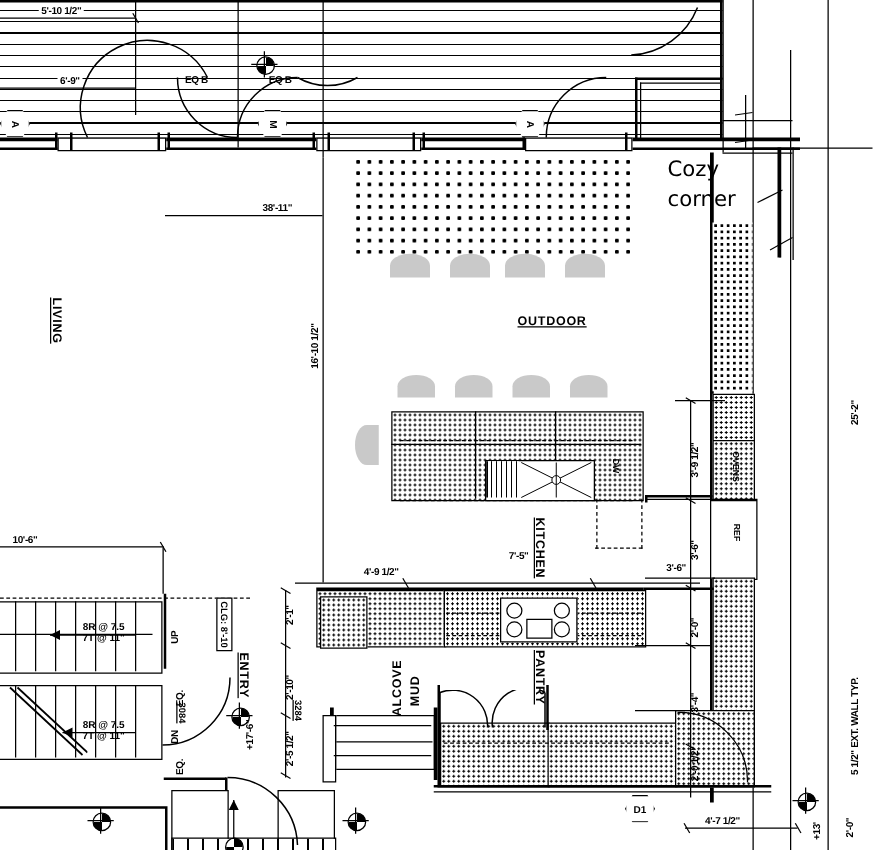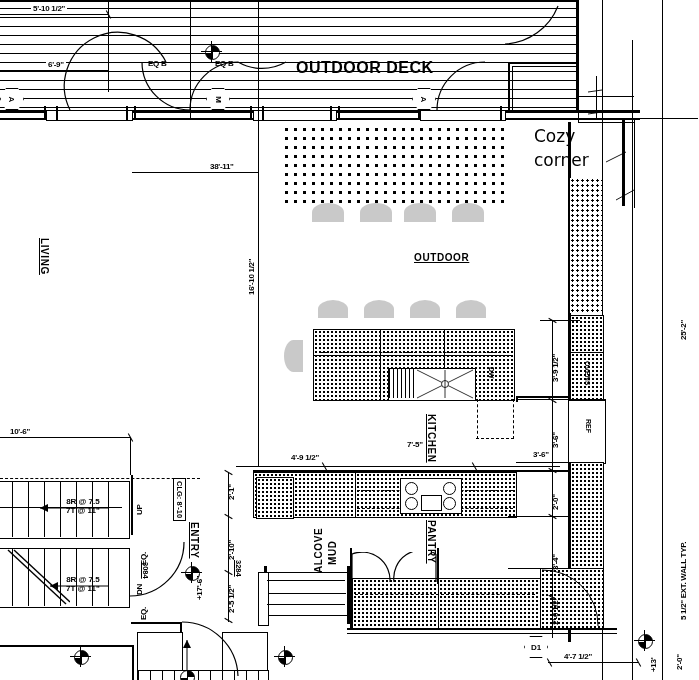--- a/index.html
+++ b/index.html
@@ -82,21 +82,20 @@
   <div class="h2" style="left:0;top:0;width:578px;"></div>
   <div class="v2" style="left:576px;top:0;height:112px;"></div>
   <div class="h3" style="left:0;top:110px;width:640px;"></div>
   <div class="h2" style="left:0;top:118px;width:640px;"></div>
 
   <div class="h2" style="left:508px;top:62px;width:70px;"></div>
   <div class="v2" style="left:508px;top:62px;height:50px;"></div>
   <div class="h" style="left:512px;top:66px;width:64px;"></div>
   <div class="v" style="left:512px;top:66px;height:46px;"></div>
 
-  <div class="bigtitle" style="left:296px;top:59px;">OUTDOOR DECK</div>
 
   <div class="abs" style="left:46px;top:110px;width:85px;height:9px;border:1.5px solid #000;background:#fff;"></div>
   <div class="abs" style="left:253px;top:110px;width:82px;height:9px;border:1.5px solid #000;background:#fff;"></div>
   <div class="abs" style="left:420px;top:110px;width:84px;height:9px;border:1.5px solid #000;background:#fff;"></div>
   <div class="v2" style="left:44px;top:106px;height:14px;"></div>
   <div class="v2" style="left:56px;top:106px;height:14px;"></div>
   <div class="v2" style="left:126px;top:106px;height:14px;"></div>
   <div class="v2" style="left:134px;top:106px;height:14px;"></div>
   <div class="v2" style="left:250px;top:106px;height:14px;"></div>
   <div class="v2" style="left:262px;top:106px;height:14px;"></div>
@@ -347,21 +346,21 @@
   <div class="abs hatch-dot" style="left:256px;top:477px;width:36px;height:40px;border:1px solid #000;"></div>
   <div class="abs" style="left:258px;top:572px;width:9px;height:52px;border:1.5px solid #000;background:#fff;"></div>
   <div class="h" style="left:267px;top:580px;width:78px;"></div>
   <div class="h" style="left:267px;top:604px;width:78px;"></div>
 
   <div class="h2" style="left:347px;top:628px;width:270px;"></div>
   <div class="h" style="left:347px;top:633px;width:270px;"></div>
   <div class="h2" style="left:0;top:645px;width:132px;"></div>
   <div class="v2" style="left:132px;top:645px;height:35px;"></div>
 
-  <div class="hex" style="left:524px;top:636px;">
+  <div class="hex" style="left:500px;top:636px;">
     <span class="flat">D1</span>
   </div>
 
   <div class="h" style="left:548px;top:662px;width:90px;"></div>
   <div class="dim" style="left:562px;top:653px;background:#fff;padding:0 2px;">4'-7 1/2"</div>
   <div class="dimv" style="left:676px;top:670px;">2'-0"</div>
   <div class="tick" style="left:545px;top:662px;"></div>
   <div class="tick" style="left:634px;top:662px;"></div>
 
   <div class="cp" style="left:74px;top:650px;"></div>

